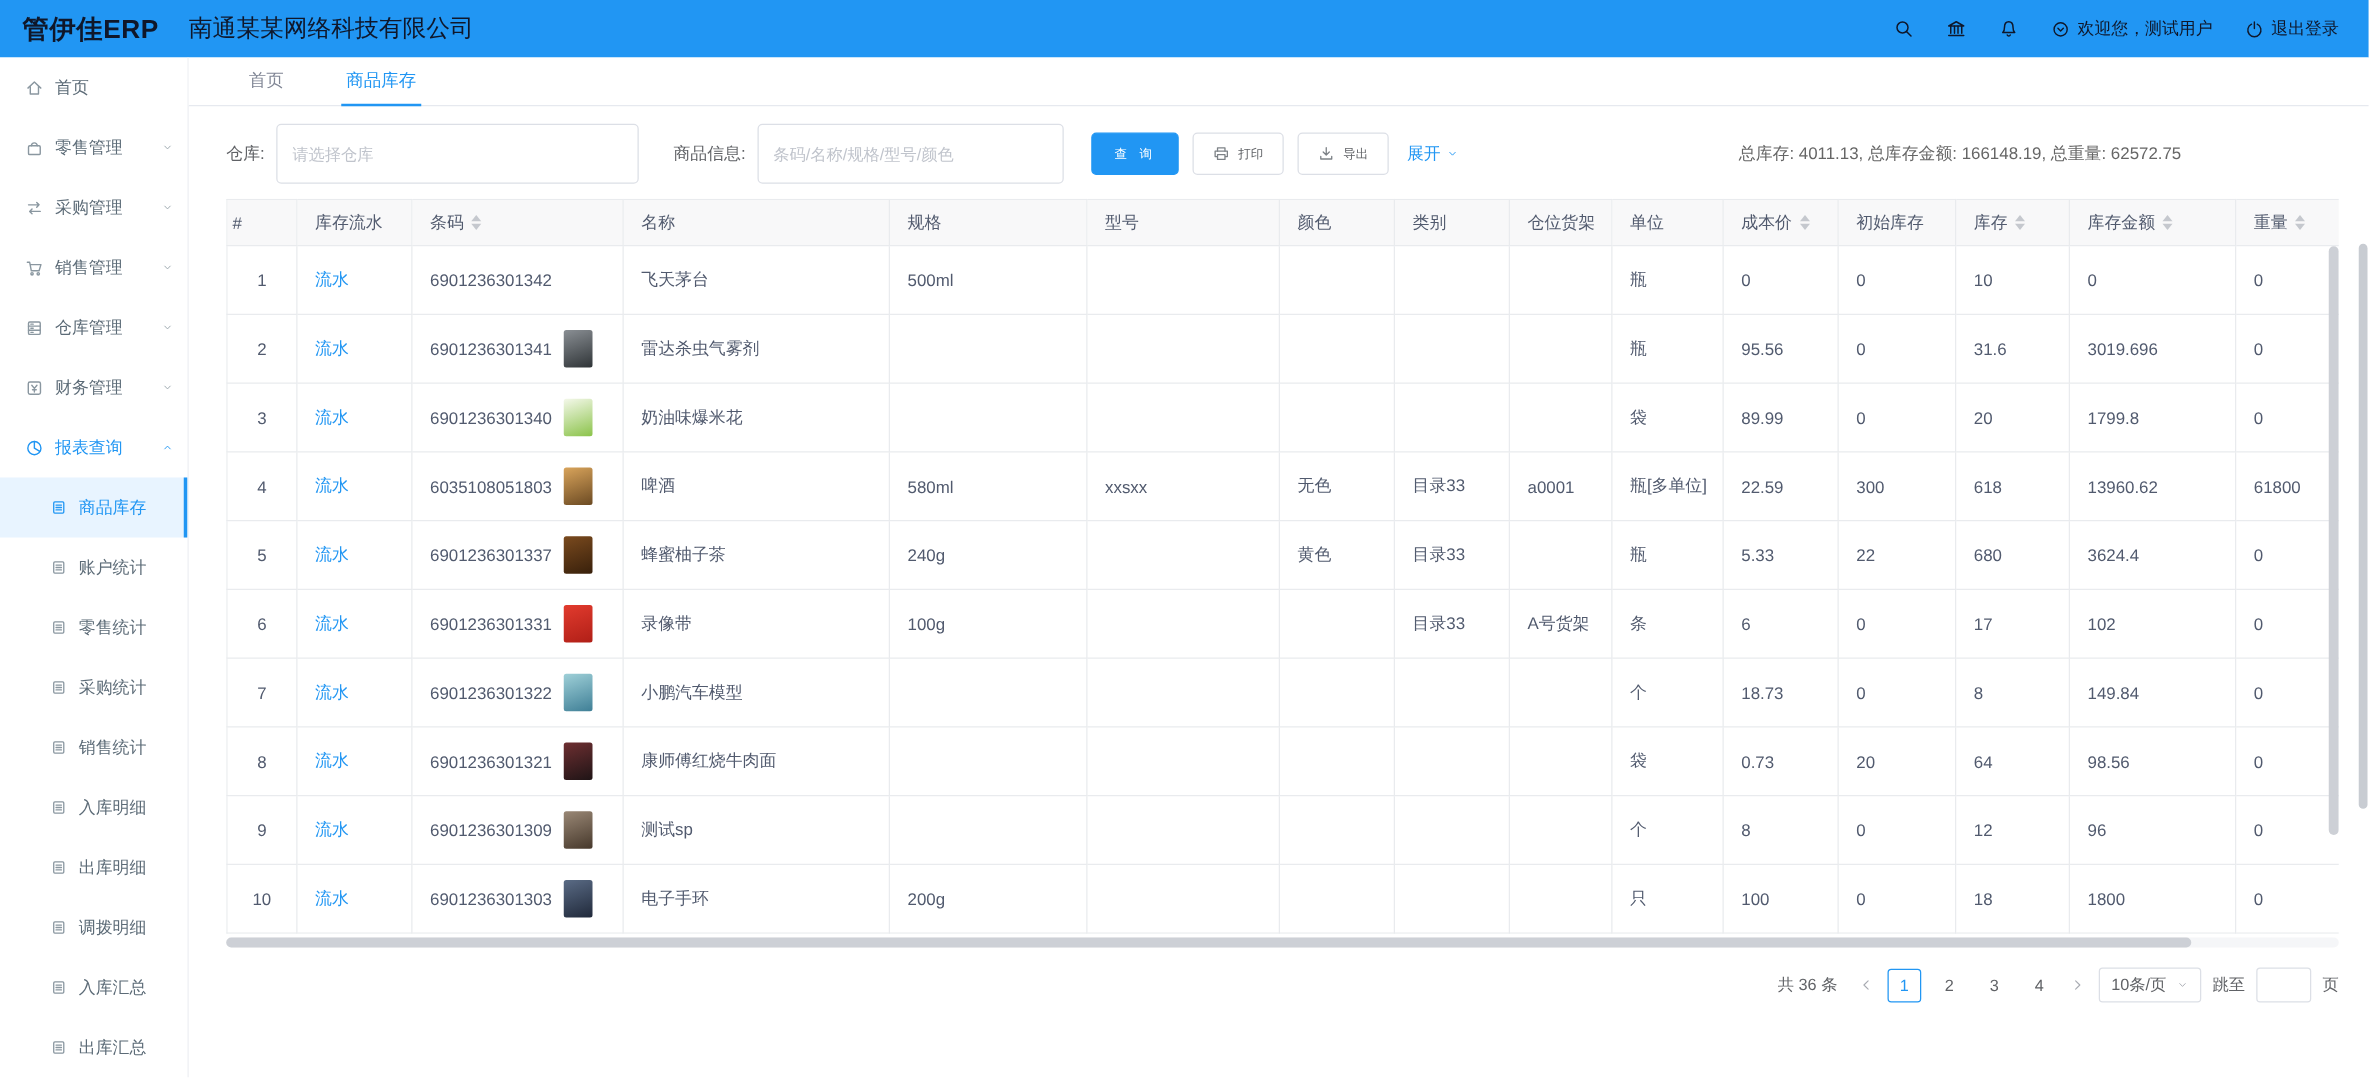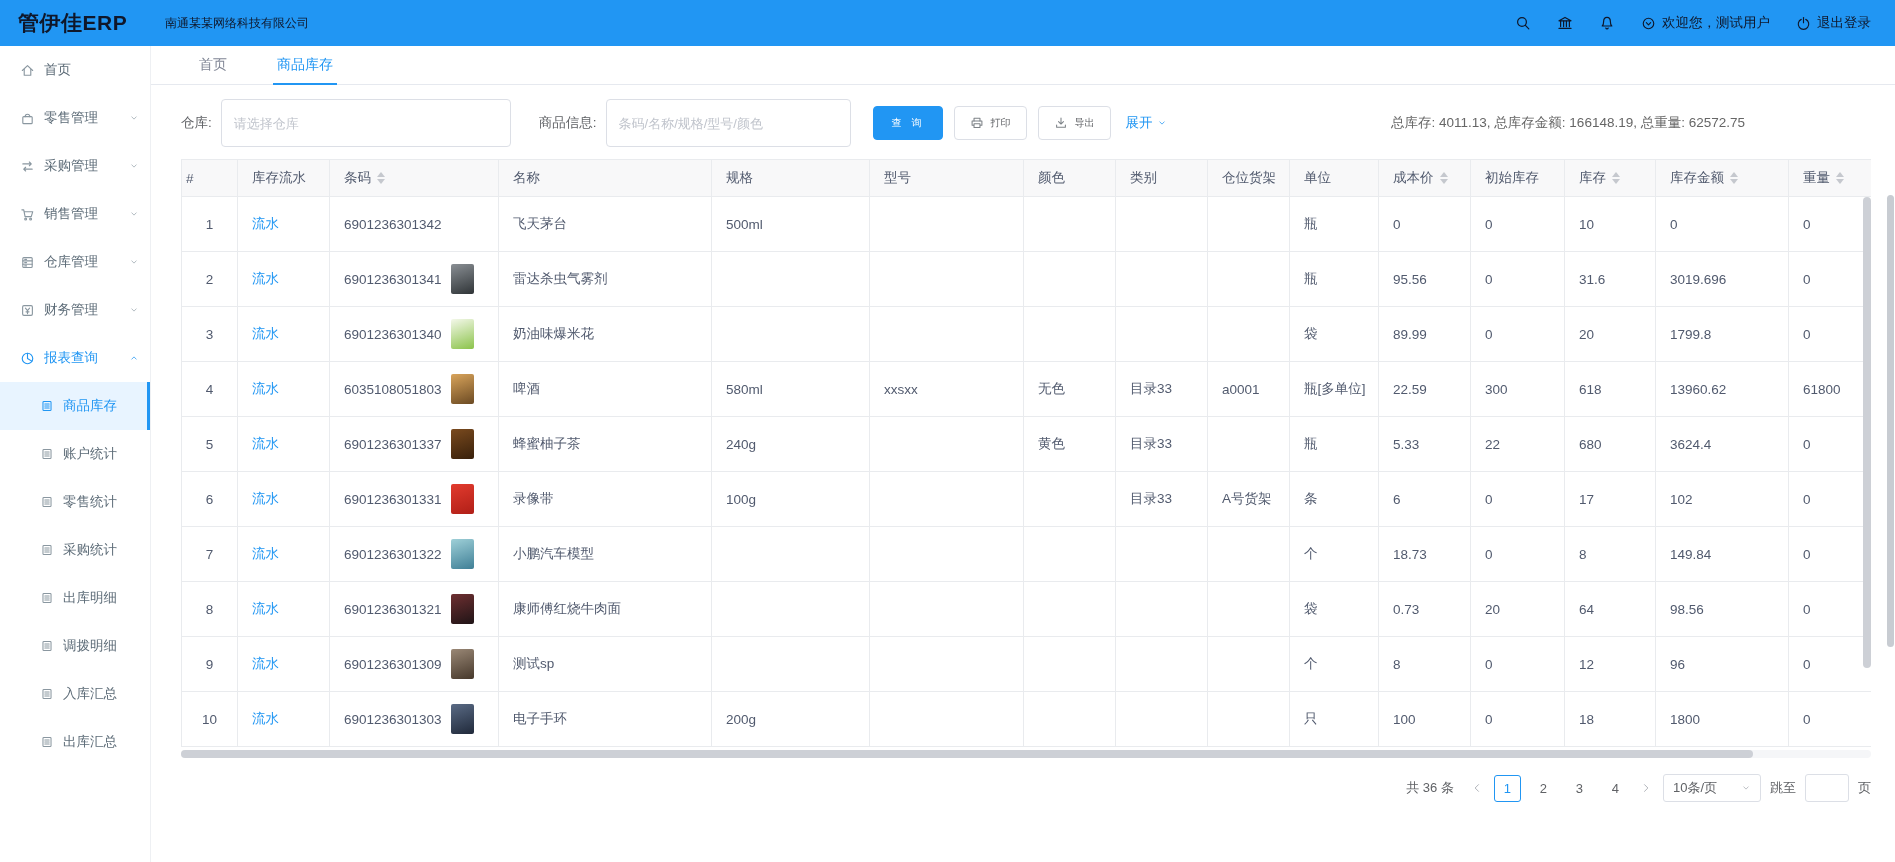--- a/index.html
+++ b/index.html
@@ -3,21 +3,21 @@
 <meta charset="utf-8">
 <style>
   * { box-sizing: border-box; margin: 0; padding: 0; }
   html,body { width:1895px; height:862px; overflow:hidden; }
   body { font-family:"Liberation Sans","DejaVu Sans",sans-serif; background:#fff; color:#515a6e; }
   .app { width:1895px; height:862px; position:relative; overflow:hidden; }
 
   
   .topbar { height:46px; background:#2196f3; color:#0f172a; display:flex; align-items:center; }
   .logo { width:151px; flex:none; font-size:21px; font-weight:bold; padding-left:18px; letter-spacing:.5px; white-space:nowrap; }
-  .company { font-size:12px; margin-left:14px; white-space:nowrap; }
+  .company { font-size:19px; white-space:nowrap; }
   .top-right { margin-left:auto; display:flex; align-items:center; gap:26px; padding-right:24px; font-size:13.5px; }
   .tb-icon { display:inline-flex; align-items:center; cursor:pointer; }
   .tb-icon svg { display:block; }
   .tb-text { display:inline-flex; align-items:center; gap:6px; cursor:pointer; white-space:nowrap; }
 
   
   .layout { display:flex; height:816px; }
   .sidebar { width:151px; flex:none; background:#fff; border-right:1px solid #eef0f3; overflow:hidden; }
   .side-item, .side-sub { height:48px; display:flex; align-items:center; font-size:13.5px; color:#5c6b77; cursor:pointer; position:relative; }
   .side-item { padding-left:20px; }
@@ -74,21 +74,21 @@
   .vscroll .vthumb { width:8px; height:86%; background:#cdd0d6; border-radius:4px; }
   .hscroll { width:1690px; height:8px; margin-top:3px; background:#f5f6f8; border-radius:4px; }
   .hscroll .hthumb { height:8px; width:93%; background:#cdd0d6; border-radius:4px; }
 
   
   .pagination { display:flex; align-items:center; justify-content:flex-end; margin-top:16px; padding-right:24px; font-size:13px; color:#606266; gap:9px; }
   .pg-total { margin-right:6px; white-space:nowrap; }
   .pg-arrow { display:inline-flex; color:#a8abb2; cursor:pointer; padding:0 2px; }
   .pg-num { min-width:27px; height:27px; line-height:25px; text-align:center; cursor:pointer; border:1px solid transparent; border-radius:3px; }
   .pg-num.cur { border-color:#2196f3; color:#2196f3; background:#fff; }
-  .pg-size { height:28px; border:1px solid #dcdfe6; border-radius:3px; display:inline-flex; align-items:center; gap:24px; padding:0 9px; cursor:pointer; color:#606266; white-space:nowrap; }
+  .pg-size { height:28px; border:1px solid #dcdfe6; border-radius:3px; display:inline-flex; align-items:center; gap:8px; padding:0 9px; cursor:pointer; color:#606266; white-space:nowrap; }
   .pg-size svg { color:#a8abb2; }
   .pg-jump { white-space:nowrap; }
   .pg-input { width:44px; height:28px; border:1px solid #dcdfe6; border-radius:3px; outline:none; padding:0 6px; font-family:inherit; }
 
   .page-vthumb { position:absolute; right:1px; top:195px; width:7px; height:452px; background:#c8ccd2; border-radius:4px; }
 </style>
 </head>
 <body>
 
 <div class="app">
@@ -261,20 +261,38 @@
           <span class="s-label">零售统计</span>
         </div>
         <div class="side-sub">
           <span class="s-icon">
             <svg viewBox="0 0 16 16" width="14" height="14" fill="none" stroke="currentColor" stroke-width="1.2" stroke-linecap="round" stroke-linejoin="round">
               <rect x="3.4" y="2.8" width="9.2" height="10.4" rx="1"></rect>
               <path d="M5.5 5.8 H10.5 M5.5 8 H10.5 M5.5 10.2 H10.5"></path>
             </svg>
           </span>
           <span class="s-label">采购统计</span>
+        </div>
+        <div class="side-sub">
+          <span class="s-icon">
+            <svg viewBox="0 0 16 16" width="14" height="14" fill="none" stroke="currentColor" stroke-width="1.2" stroke-linecap="round" stroke-linejoin="round">
+              <rect x="3.4" y="2.8" width="9.2" height="10.4" rx="1"></rect>
+              <path d="M5.5 5.8 H10.5 M5.5 8 H10.5 M5.5 10.2 H10.5"></path>
+            </svg>
+          </span>
+          <span class="s-label">销售统计</span>
+        </div>
+        <div class="side-sub">
+          <span class="s-icon">
+            <svg viewBox="0 0 16 16" width="14" height="14" fill="none" stroke="currentColor" stroke-width="1.2" stroke-linecap="round" stroke-linejoin="round">
+              <rect x="3.4" y="2.8" width="9.2" height="10.4" rx="1"></rect>
+              <path d="M5.5 5.8 H10.5 M5.5 8 H10.5 M5.5 10.2 H10.5"></path>
+            </svg>
+          </span>
+          <span class="s-label">入库明细</span>
         </div>
         <div class="side-sub">
           <span class="s-icon">
             <svg viewBox="0 0 16 16" width="14" height="14" fill="none" stroke="currentColor" stroke-width="1.2" stroke-linecap="round" stroke-linejoin="round">
               <rect x="3.4" y="2.8" width="9.2" height="10.4" rx="1"></rect>
               <path d="M5.5 5.8 H10.5 M5.5 8 H10.5 M5.5 10.2 H10.5"></path>
             </svg>
           </span>
           <span class="s-label">出库明细</span>
         </div>

